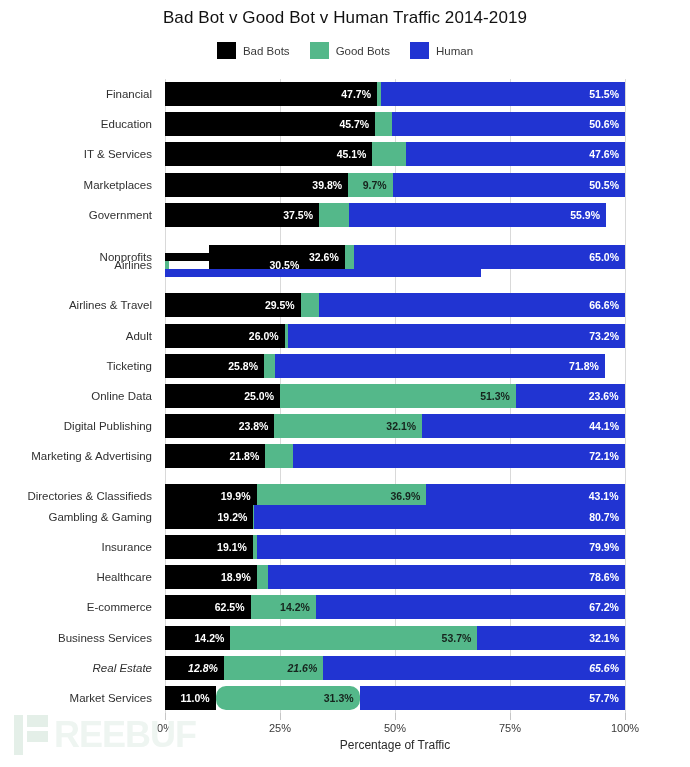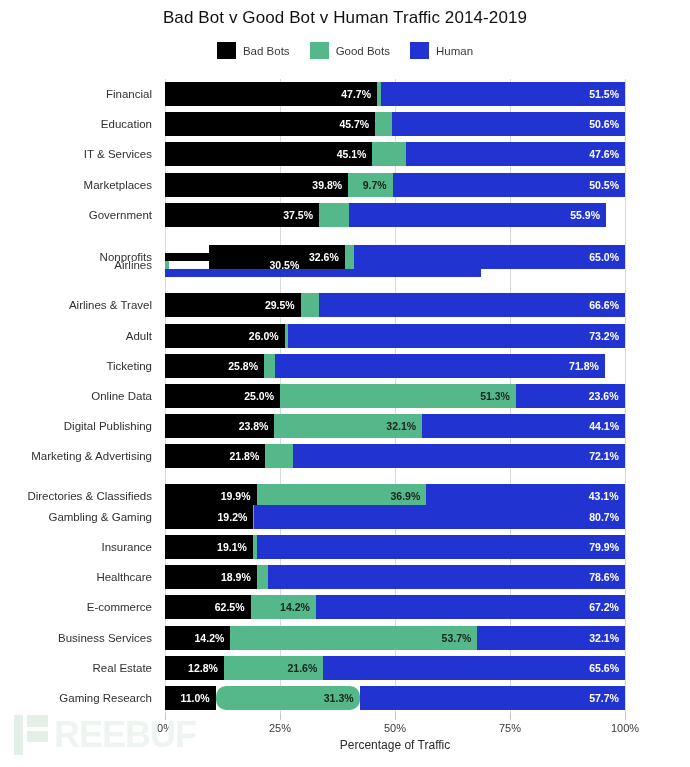--- a/index.html
+++ b/index.html
@@ -468,34 +468,34 @@
           <div class="seg seg-bad" style="width: 65.32px;">
             <span class="seg-val val-on-black">14.2%</span>
           </div>
           <div class="seg seg-good" style="width: 247.02px;">
             <span class="seg-val val-on-green">53.7%</span>
           </div>
           <div class="seg seg-hum" style="width: 147.66px;">
             <span class="seg-val val-on-blue">32.1%</span>
           </div>
         </div>
-        <div class="row" style="top: 576.8px;">
+        <div class="row" style="top: 576.8px; font-style: italic;">
           <div class="cat-label">Real Estate</div>
           <div class="seg seg-bad" style="width: 58.88px;">
             <span class="seg-val val-on-black">12.8%</span>
           </div>
           <div class="seg seg-good" style="width: 99.36px;">
             <span class="seg-val val-on-green">21.6%</span>
           </div>
           <div class="seg seg-hum" style="width: 301.76px;">
             <span class="seg-val val-on-blue">65.6%</span>
           </div>
         </div>
         <div class="row" style="top: 607px;">
-          <div class="cat-label">Gaming Research</div>
+          <div class="cat-label">Market Services</div>
           <div class="seg seg-bad" style="width: 50.6px;">
             <span class="seg-val val-on-black">11.0%</span>
           </div>
           <div class="seg seg-good" style="width: 143.98px; border-radius: 10px;">
             <span class="seg-val val-on-green">31.3%</span>
           </div>
           <div class="seg seg-hum" style="width: 265.42px;">
             <span class="seg-val val-on-blue">57.7%</span>
           </div>
         </div>

